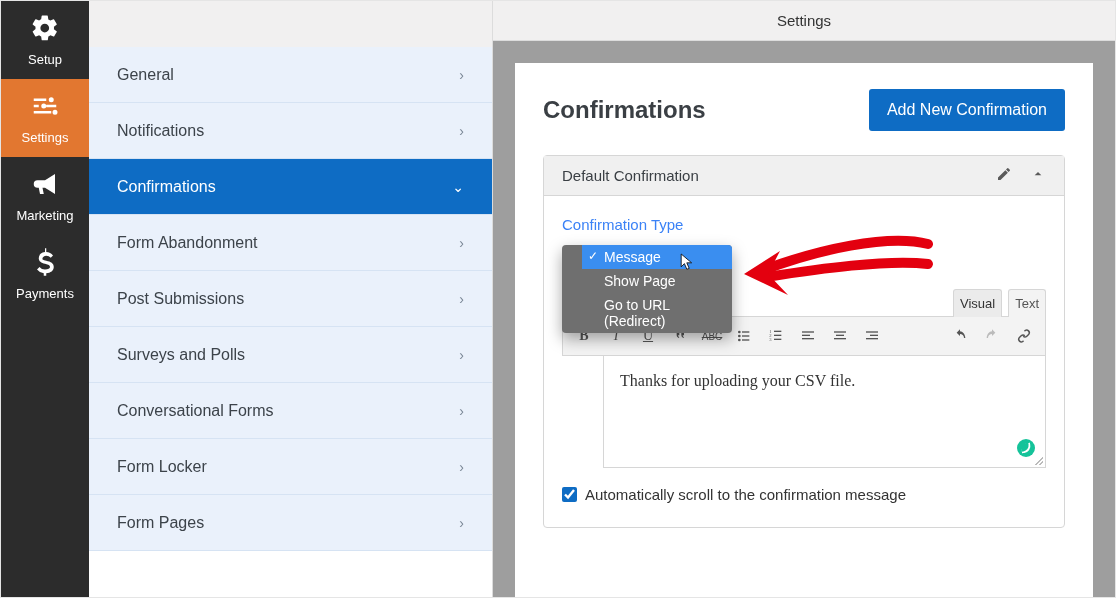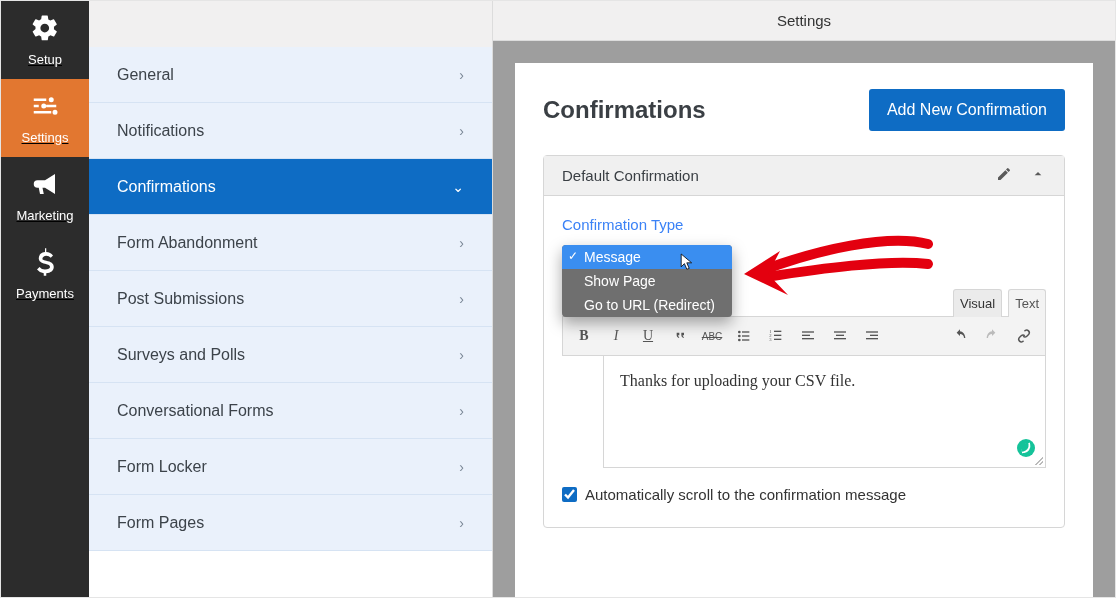--- a/index.html
+++ b/index.html
@@ -1,20 +1,20 @@
 <!DOCTYPE html>
 <html><head>
 <meta charset="utf-8">
 <style>
   * { box-sizing: border-box; margin: 0; padding: 0; }
   html, body { width: 1116px; height: 598px; font-family: -apple-system, "Helvetica Neue", Arial, sans-serif; overflow: hidden; }
   body { display: flex; background: #f6f6f6; border: 1px solid #e5e5e5; }
 
   
-  .rail { width: 88px; background: #2c2c2c; display: flex; flex-direction: column; text-decoration: underline; }
+  .rail { width: 88px; background: #2c2c2c; display: flex; flex-direction: column; }
   .rail-item { display: flex; flex-direction: column; align-items: center; justify-content: center; height: 78px; color: #fff; font-size: 13px; cursor: pointer; }
   .rail-item.active { background: #e27730; }
   .rail-item svg { width: 30px; height: 30px; fill: #fff; margin-bottom: 6px; }
 
   
   .submenu { width: 404px; background: #fff; display: flex; flex-direction: column; border-right: 1px solid #dcdcdc; }
   .submenu .spacer { height: 46px; background: #f1f0f0; }
   .submenu-item { display: flex; align-items: center; justify-content: space-between; padding: 0 28px; height: 56px; background: #eaf1fb; border-bottom: 1px solid #d6e3f3; font-size: 16px; color: #3c434a; cursor: pointer; }
   .submenu-item .chev { color: #7b8896; font-size: 14px; }
   .submenu-item.active { background: #0e6cc4; color: #fff; }
@@ -33,21 +33,21 @@
   .card { border: 1px solid #d6d6d6; border-radius: 4px; }
   .card-head { display: flex; align-items: center; justify-content: space-between; padding: 10px 18px; background: #f0f0f0; border-bottom: 1px solid #d6d6d6; color: #3a3f44; font-size: 15px; }
   .card-head .icons { display: flex; gap: 18px; color: #5a5a5a; }
   .card-head .icons svg { width: 16px; height: 16px; fill: #5a5a5a; cursor: pointer; }
 
   .card-body { padding: 20px 18px 24px 18px; position: relative; }
   .field-label { font-size: 15px; color: #3b82f6; margin-bottom: 12px; display: block; }
 
   
   .dropdown { position: relative; width: 170px; margin-bottom: 22px; }
-  .dd-list { position: absolute; top: 0; left: 0; width: 170px; background: #6f6f6f; border-radius: 4px; overflow: hidden; box-shadow: 0 6px 15px rgba(0,0,0,.35); z-index: 30; }
+  .dd-list { position: absolute; top: 0; left: 0; width: 170px; background: #6f6f6f; border-radius: 4px; overflow: hidden; box-shadow: 0 6px 15px rgba(0,0,0,.35); z-index: 30; padding-left: 20px; }
   .dd-opt { padding: 4px 10px 4px 22px; font-size: 14px; color: #fff; position: relative; cursor: pointer; }
   .dd-opt.sel { background: #3a8ef0; }
   .dd-opt.sel::before { content: "✓"; position: absolute; left: 6px; font-size: 12px; }
   .cursor { position: absolute; left: 116px; top: 7px; z-index: 40; }
   .cursor svg { width: 16px; height: 20px; }
 
   
   .red-arrow { position: absolute; left: 176px; top: -16px; z-index: 25; }
 
   

